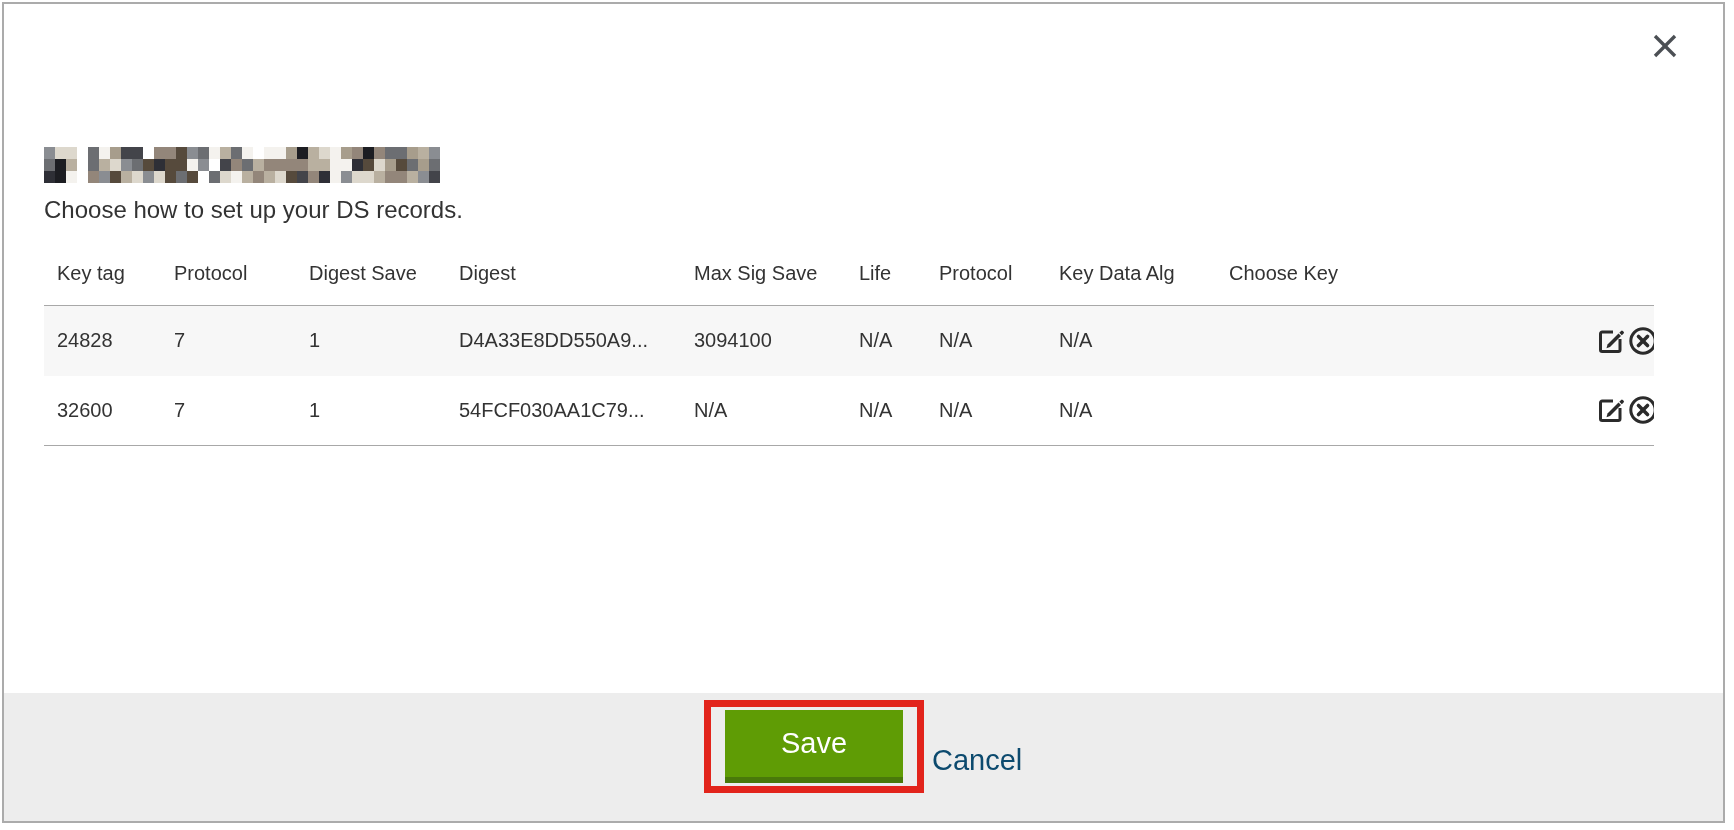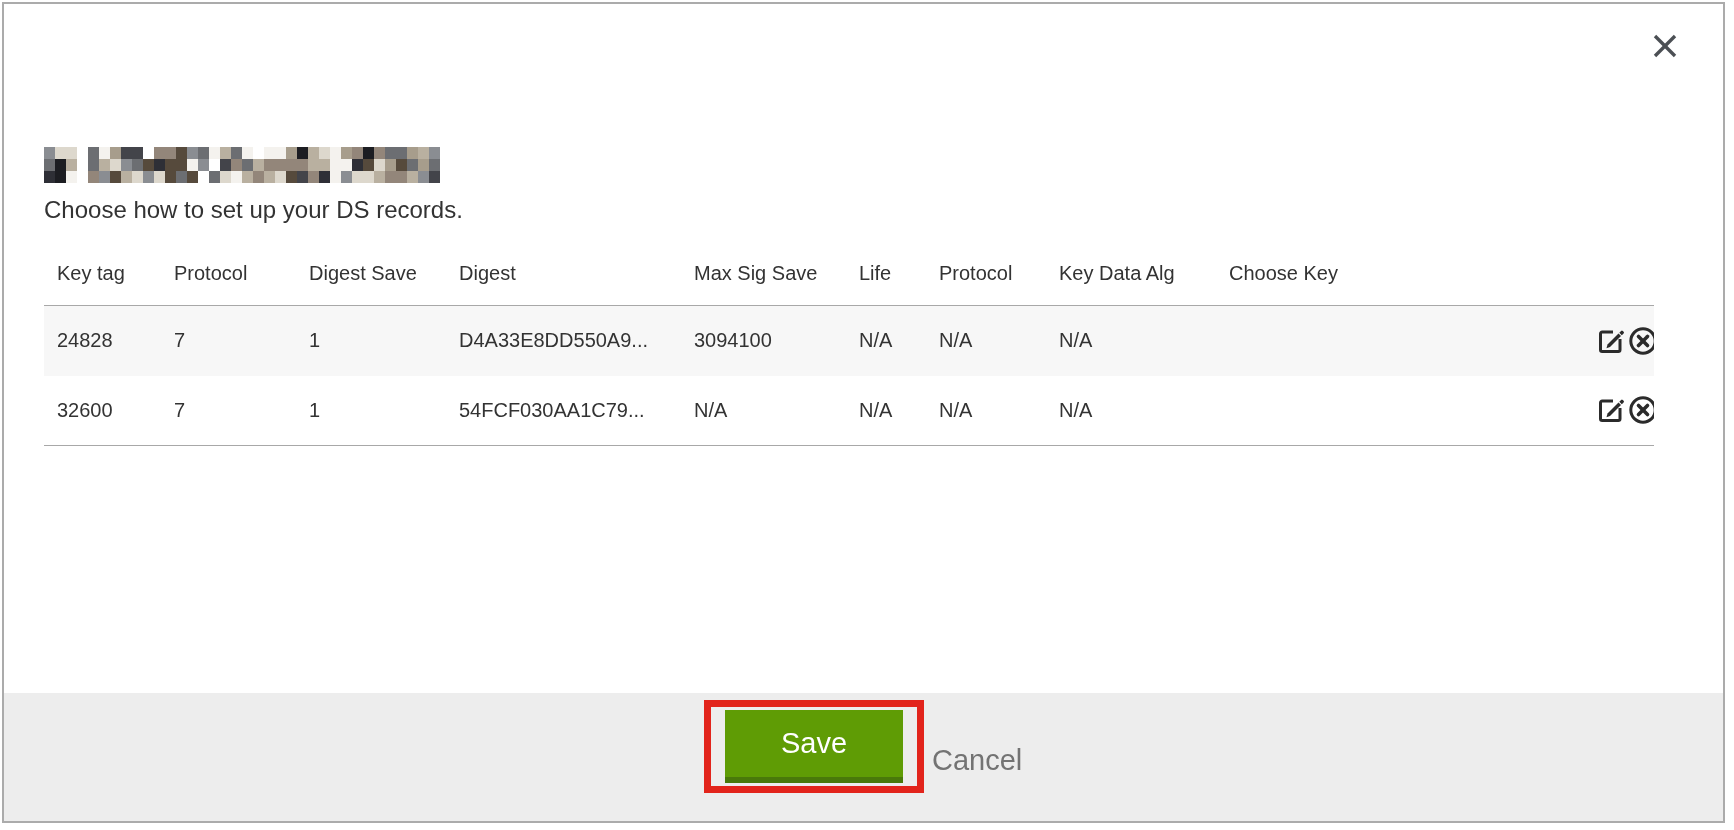--- a/index.html
+++ b/index.html
@@ -93,21 +93,21 @@
     width: 178px; height: 73px;
     background: #5f9c05;
     border: none;
     border-bottom: 6px solid #49790a;
     color: #ffffff;
     font-size: 29px; font-family: "Liberation Sans", sans-serif;
     cursor: pointer;
   }
   .cancel-link {
     position: absolute; left: 928px; top: 51px;
-    font-size: 29px; color: #737373;
+    font-size: 29px; color: #0c4a6e;
     text-decoration: none; cursor: pointer;
   }
 </style>
 </head>
 <body>
 
 <div class="modal">
 
   <button class="close-btn" aria-label="Close">
     <svg width="32" height="32" viewBox="0 0 32 32">

